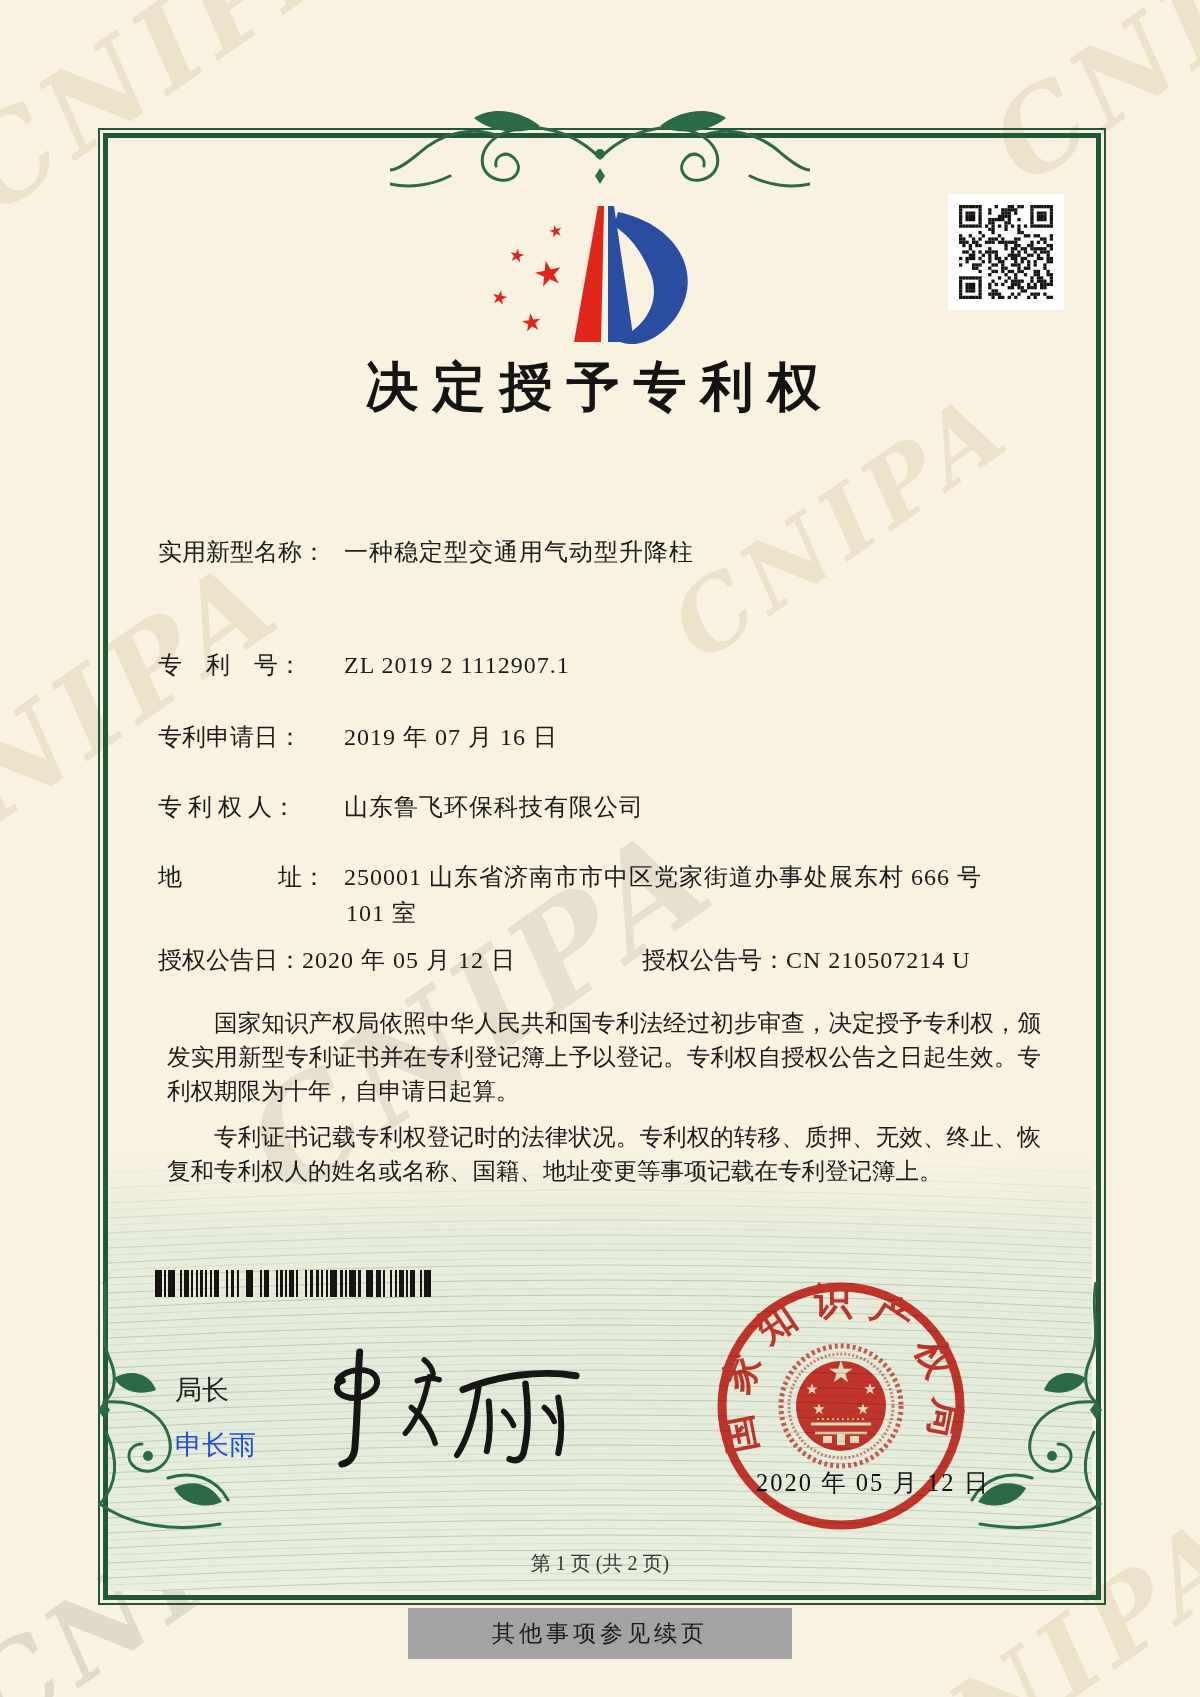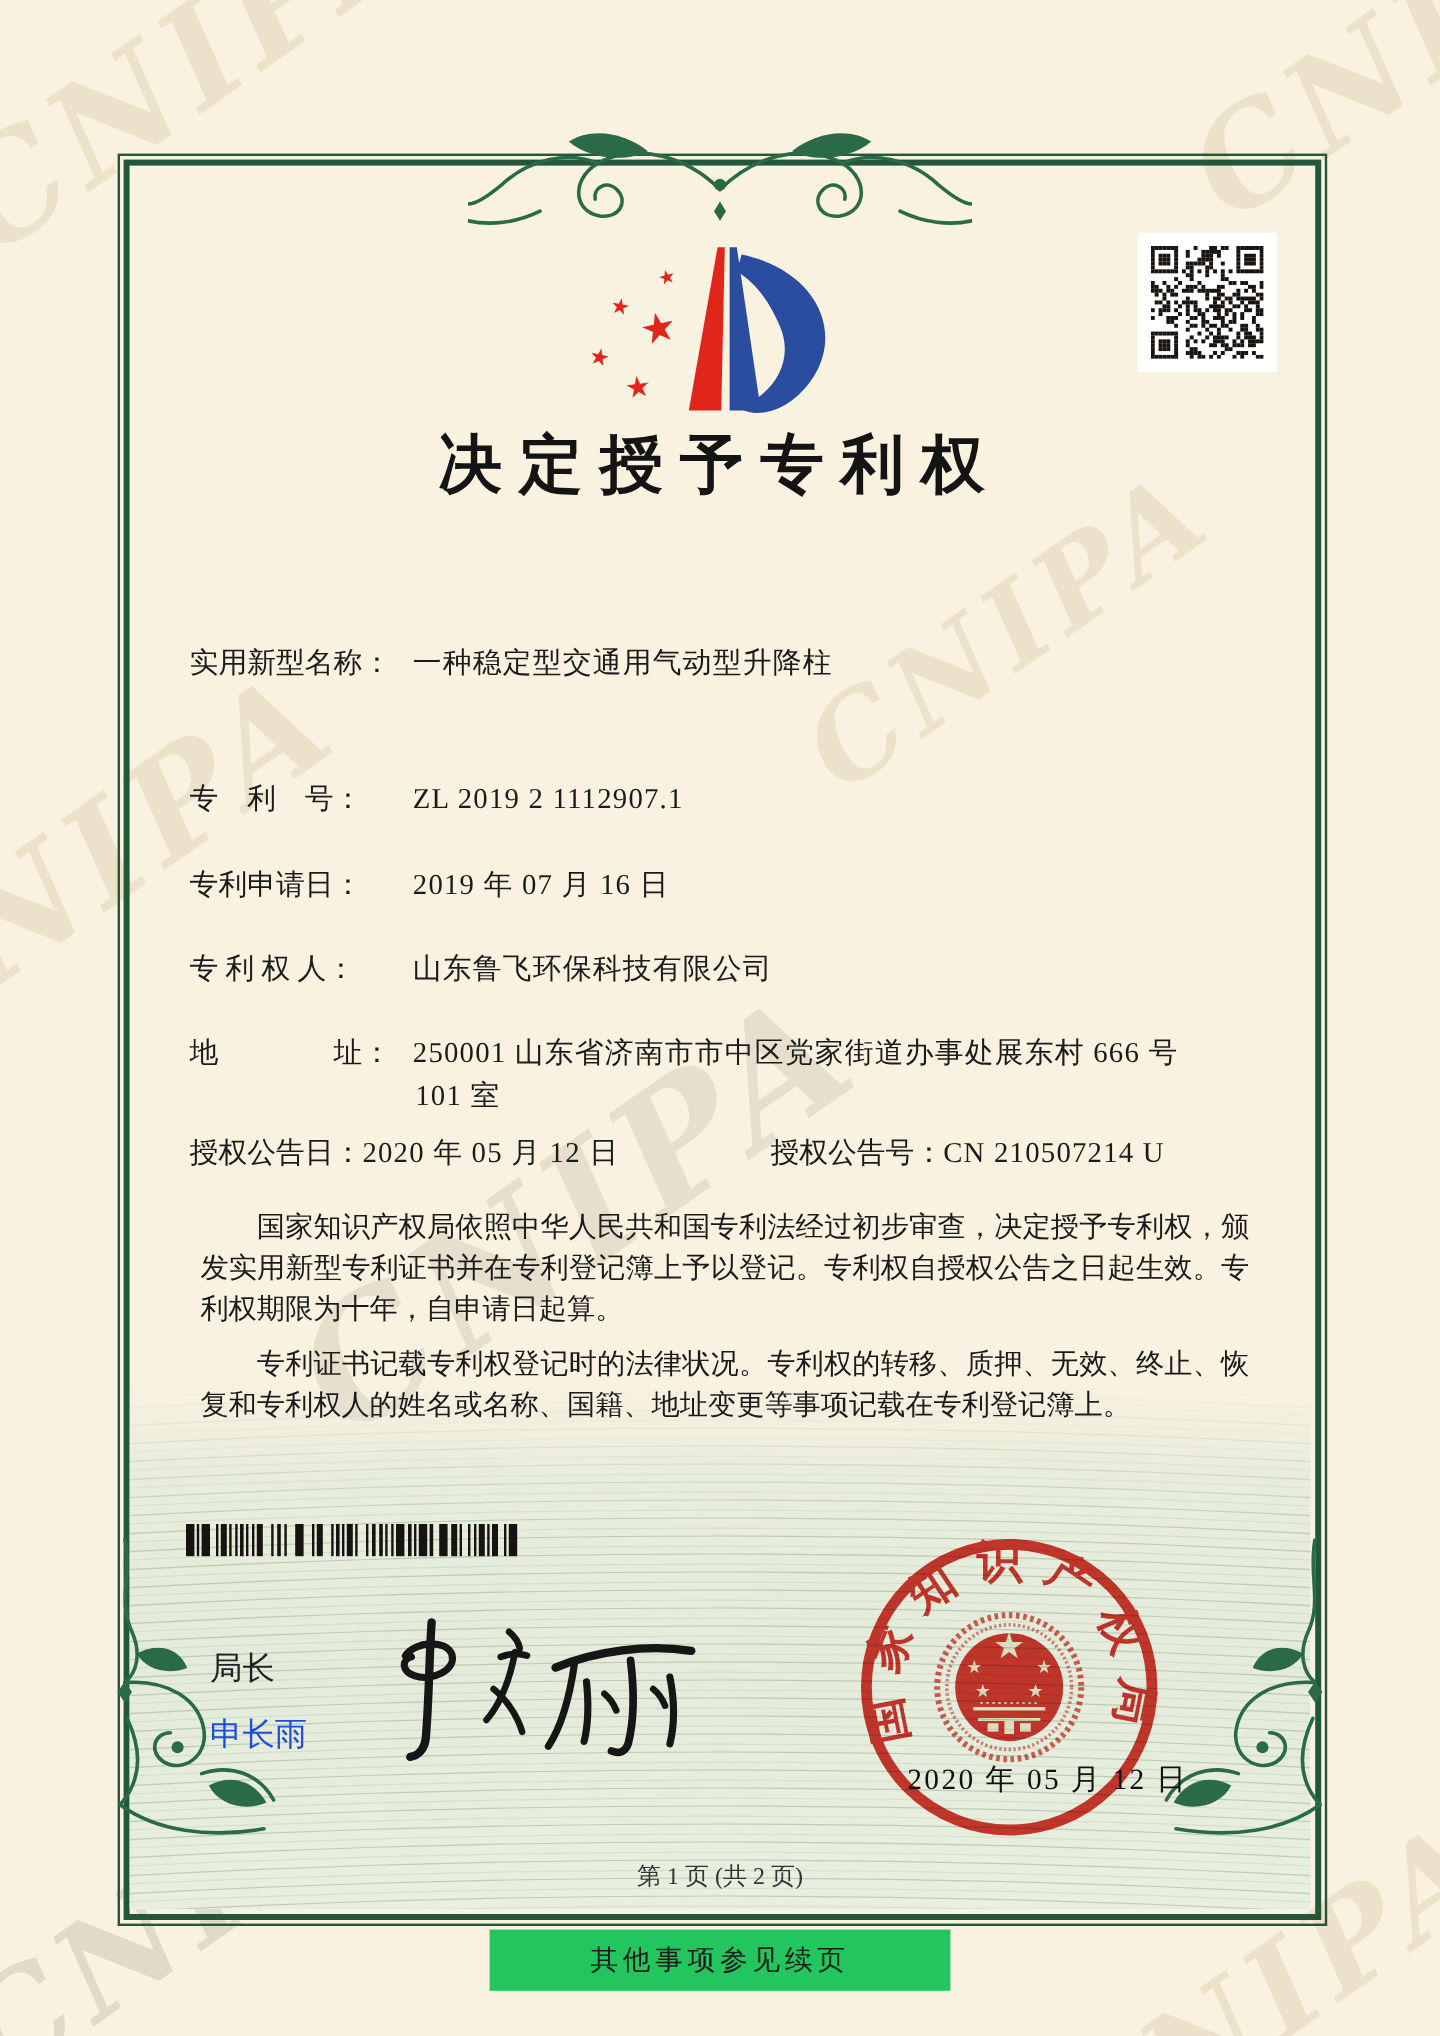--- a/index.html
+++ b/index.html
@@ -56,21 +56,21 @@
   .barcode{position:absolute;left:155px;top:1270px;z-index:5;}
   .sig-title{position:absolute;left:175px;top:1372px;font-size:27px;z-index:5;
     font-family:"Liberation Sans","DejaVu Sans",sans-serif;color:#222;text-align:center;}
   .sig-name{position:absolute;left:175px;top:1427px;font-size:27px;z-index:5;
     font-family:"Liberation Sans","DejaVu Sans",sans-serif;color:#1d4ed8;}
   .signature{position:absolute;left:322px;top:1344px;z-index:6;}
   .seal{position:absolute;left:711px;top:1276px;z-index:6;mix-blend-mode:multiply;opacity:.92;}
   .seal-date{position:absolute;left:756px;top:1466px;font-size:24.5px;letter-spacing:2px;color:#111;z-index:7;white-space:nowrap;}
   .pageno{position:absolute;left:0;top:1550px;width:100%;text-align:center;font-size:20px;z-index:5;color:#333;}
   .contnote{position:absolute;left:0;top:1608px;width:100%;text-align:center;z-index:5;}
-  .contnote span{display:inline-block;background:#22c55e;padding:10px 84px;font-size:23px;letter-spacing:4px;}
+  .contnote span{display:inline-block;background:#a3a3a3;padding:10px 84px;font-size:23px;letter-spacing:4px;}
 </style>
 </head>
 <body>
 
 <div class="page">
 
   <span class="wm" style="left:-70px;top:-15px;font-size:115px;">CNIPA</span>
   <span class="wm" style="left:965px;top:-35px;font-size:110px;">CNIPA</span>
   <span class="wm" style="left:648px;top:470px;font-size:95px;">CNIPA</span>
   <span class="wm" style="left:-150px;top:650px;font-size:115px;">CNIPA</span>

